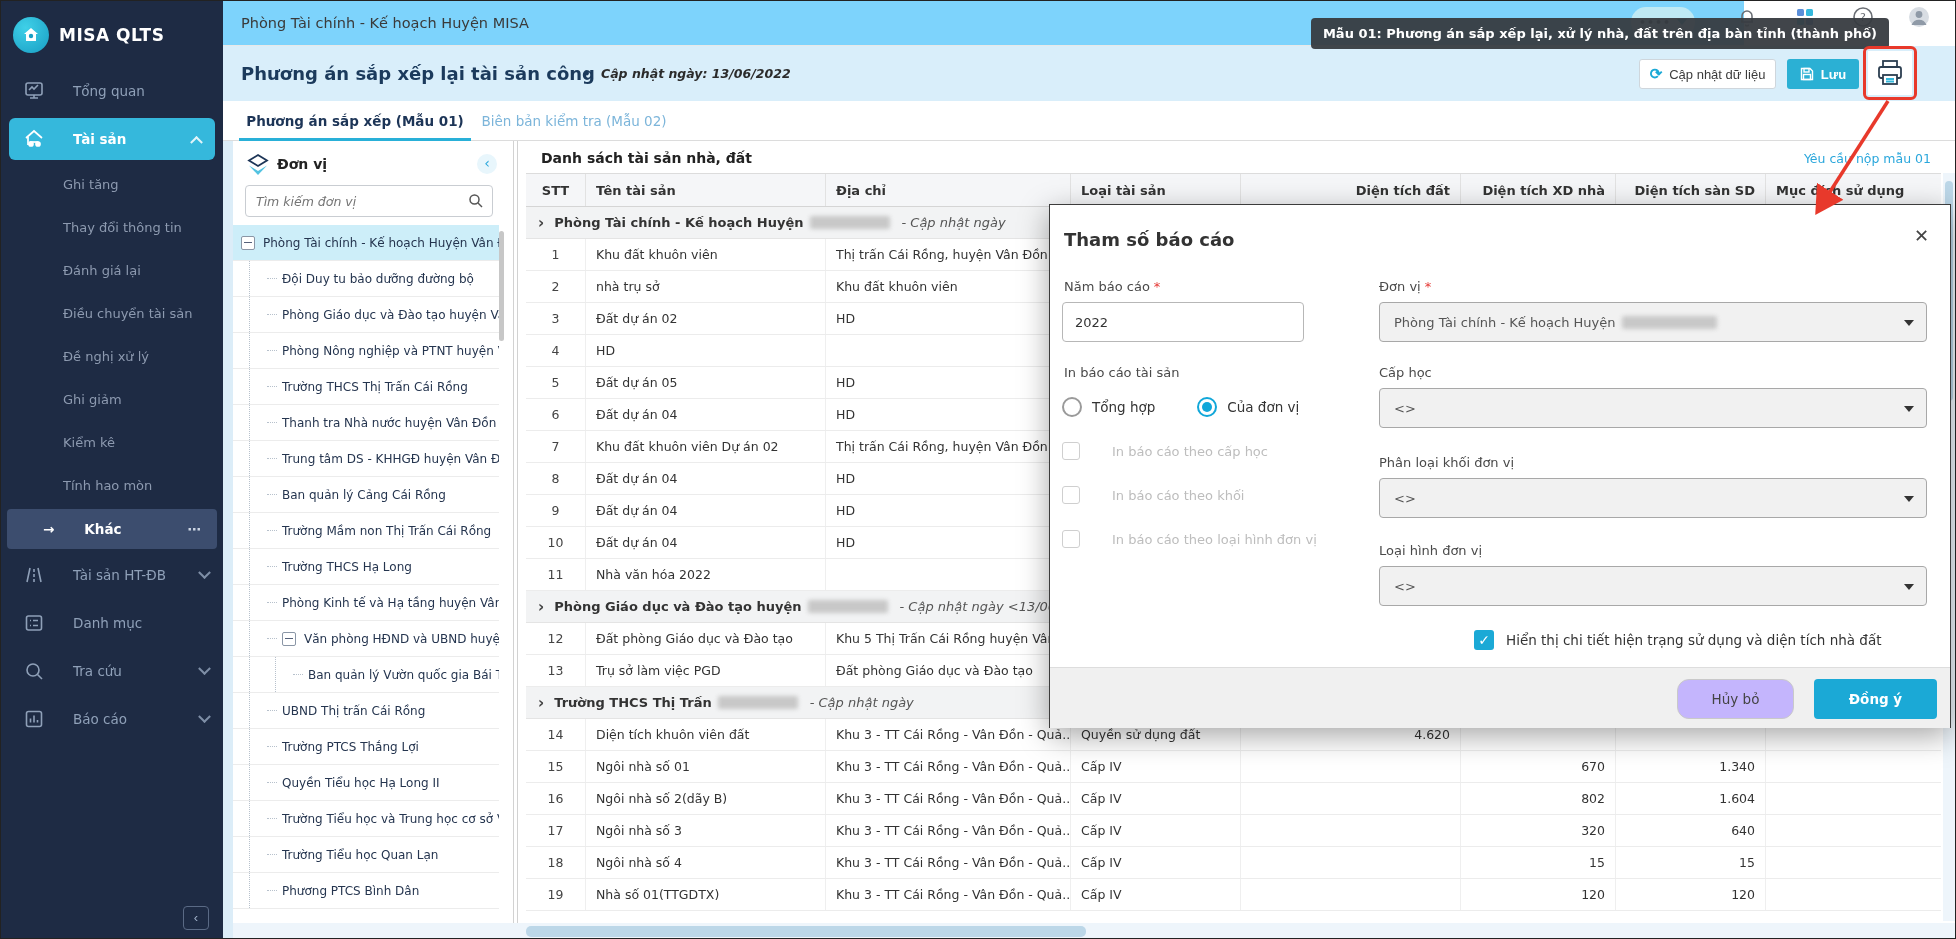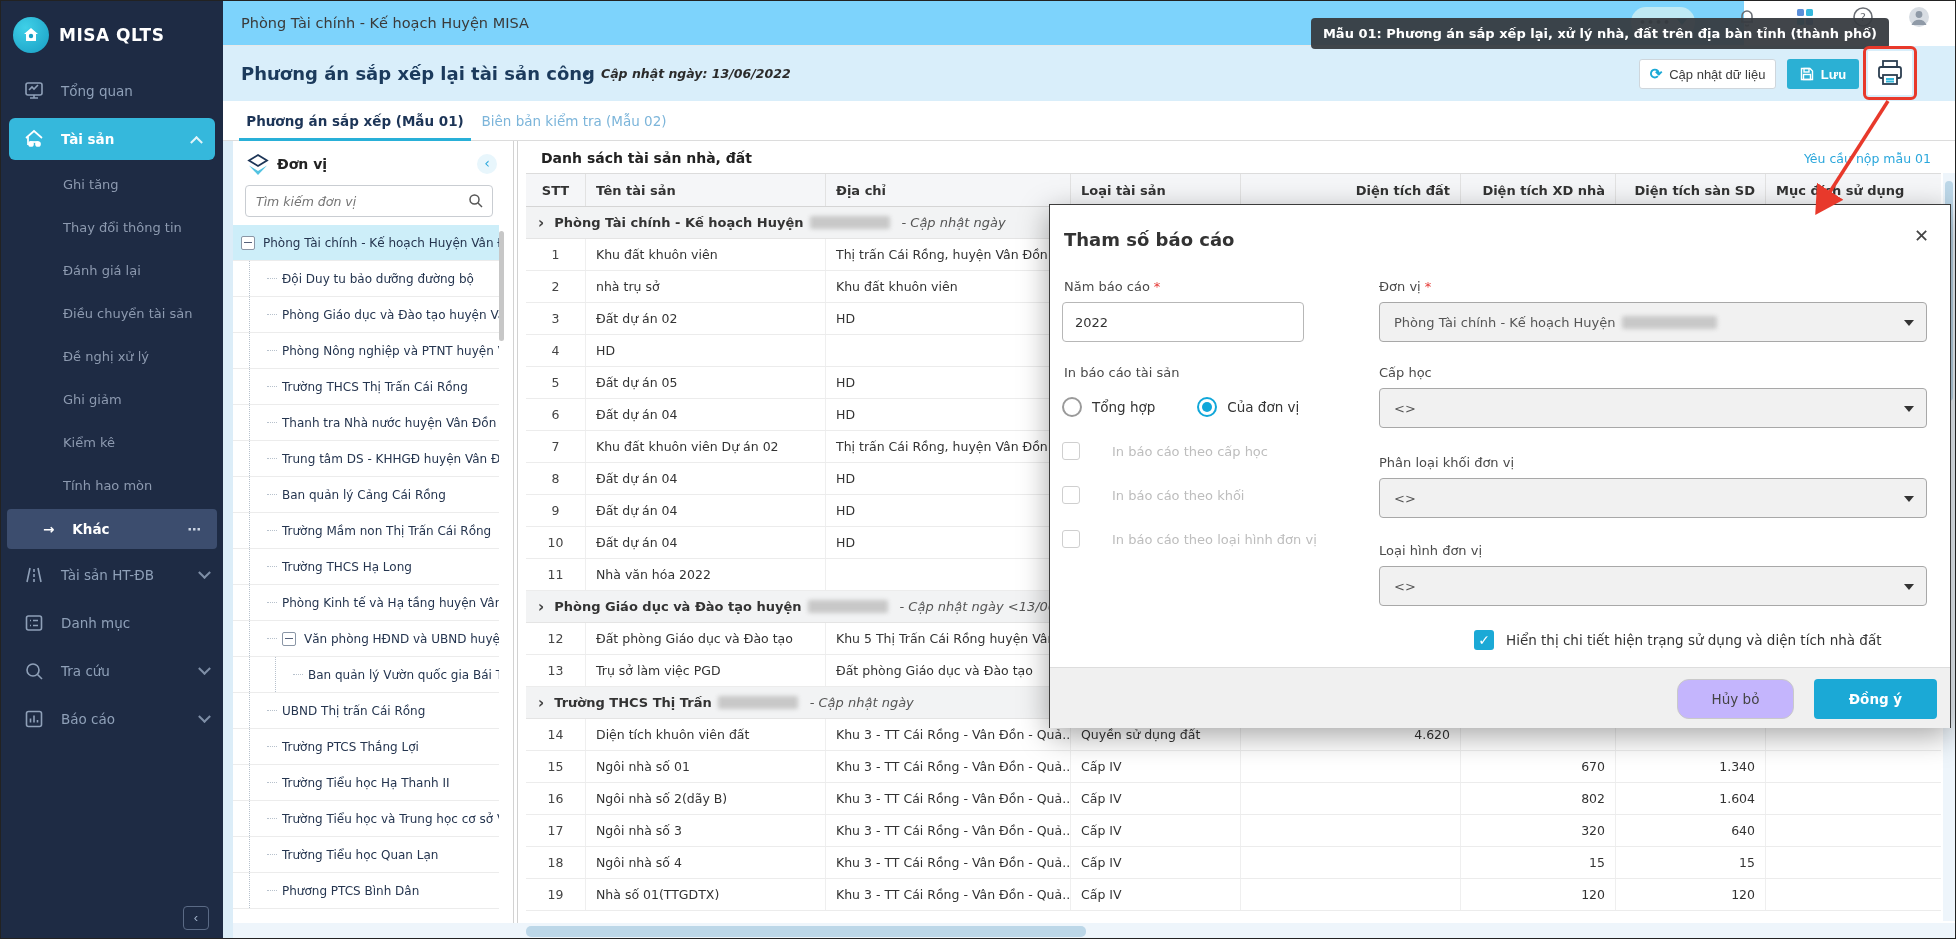--- a/index.html
+++ b/index.html
@@ -7,21 +7,21 @@
   #stage { position:relative; width:1956px; height:939px; background:#fff; overflow:hidden;
            border:1px solid #222; }
 
   
   #sidebar { position:absolute; left:0; top:0; width:222px; height:939px; background:#1e2b44; z-index:5;}
   .logo-row { position:absolute; left:12px; top:12px; height:44px; display:flex; align-items:center; gap:10px;}
   .logo-circle { width:36px; height:36px; border-radius:50%;
       background:radial-gradient(circle at 35% 30%, #3fd0e8, #189ec4); display:flex; align-items:center; justify-content:center;}
   .brand { color:#fff; font-size:17px; font-weight:bold; letter-spacing:.5px;}
   #side-menu { position:absolute; left:0; top:66px; width:222px;}
-  .mi { position:relative; display:flex; align-items:center; gap:16px; color:#8fa0b8; font-size:13.5px; cursor:pointer;}
+  .mi { position:relative; display:flex; align-items:center; gap:28px; color:#8fa0b8; font-size:13.5px; cursor:pointer;}
   .mi-main { height:48px; padding:0 14px 0 22px;}
   .mi-active { height:42px; margin:3px 8px; border-radius:6px; background:#35b8dc; color:#fff; font-weight:bold; padding:0 14px 0 14px;}
   .mi-sub { height:43px; padding:0 14px 0 62px; font-size:13px; color:#8d9ab0;}
   .mi-sub-active { height:40px; margin:2px 6px; border-radius:4px; background:#3c4d6e; color:#fff; font-weight:bold; padding:0 14px 0 36px;}
   .mi .chev { margin-left:auto; width:9px; height:9px; border-right:2px solid currentColor; border-bottom:2px solid currentColor; opacity:.85;}
   .chev-up { transform:rotate(-135deg) translate(-2px,-2px); }
   .chev-down { transform:rotate(45deg) translate(-2px,-2px); }
   .mi .arrow { font-weight:bold; margin-right:2px;}
   .mi .more { margin-left:auto; letter-spacing:2px; color:#cdd6e4; font-weight:bold;}
   .mi svg { flex:0 0 auto; }
@@ -422,21 +422,21 @@
           <span>UBND Thị trấn Cái Rồng</span>
         </div>
         <div class="trow">
           <span class="guide"></span>
           <span class="dash"></span>
           <span>Trường PTCS Thắng Lợi</span>
         </div>
         <div class="trow">
           <span class="guide"></span>
           <span class="dash"></span>
-          <span>Trường Tiểu học Hạ Thanh II</span>
+          <span>Quyền Tiểu học Hạ Long II</span>
         </div>
         <div class="trow">
           <span class="guide"></span>
           <span class="dash"></span>
           <span>Trường Tiểu học và Trung học cơ sở Vạn Yê...</span>
         </div>
         <div class="trow">
           <span class="guide"></span>
           <span class="dash"></span>
           <span>Trường Tiểu học Quan Lạn</span>

